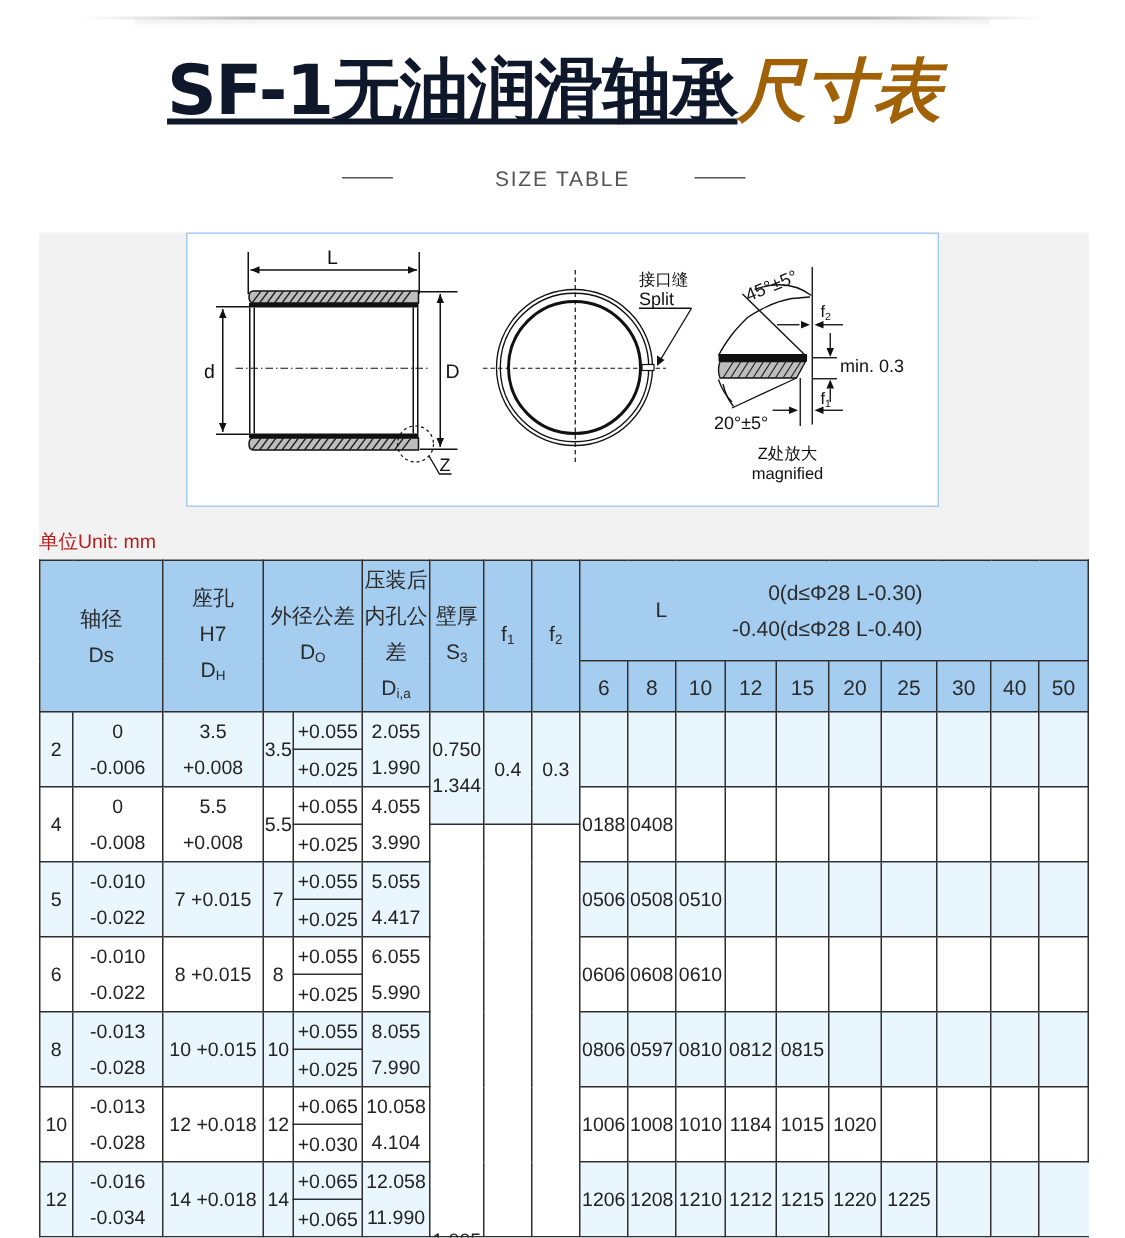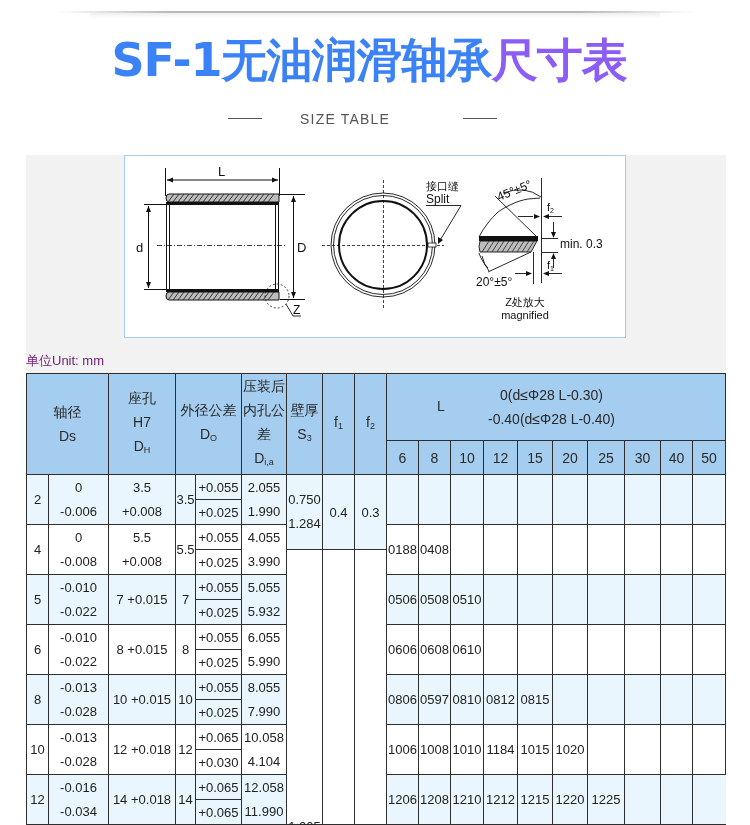--- a/index.html
+++ b/index.html
@@ -1,44 +1,44 @@
 <!DOCTYPE html>
 <html><head>
 <meta charset="utf-8">
 <style>
   html,body{margin:0;padding:0;}
   body{width:750px;height:825px;overflow:hidden;background:#ffffff;position:relative;font-family:"Liberation Sans",sans-serif;color:#222;}
   .topline{position:absolute;left:55px;top:11px;width:640px;height:2px;background:linear-gradient(to right,rgba(190,190,190,0),#b8b8b8 18%,#b8b8b8 82%,rgba(190,190,190,0));}
   .topshadow{position:absolute;left:90px;top:13px;width:570px;height:6px;background:linear-gradient(to bottom,rgba(0,0,0,0.06),rgba(0,0,0,0));}
   .title{position:absolute;top:31px;left:-6px;width:750px;text-align:center;font-family:"DejaVu Sans",sans-serif;font-size:46px;font-weight:bold;line-height:58px;letter-spacing:-1px;white-space:nowrap;}
-  .title .blue{color:#3b82f6;}
-  .title .gray{color:#8b5cf6;}
+  .title .blue{color:#0f172a;text-decoration:underline;}
+  .title .gray{color:#a16207;font-style:italic;}
   .subtitle-wrap{position:absolute;top:109px;left:0;width:750px;height:20px;}
-  .subtitle{position:absolute;left:300px;width:120px;text-align:left;top:0;font-size:14px;letter-spacing:1.2px;color:#555;line-height:20px;}
+  .subtitle{position:absolute;left:300px;width:120px;text-align:right;top:0;font-size:14px;letter-spacing:1.2px;color:#555;line-height:20px;}
   .sub-line{position:absolute;top:9px;height:1px;width:34px;background:#555;}
   .panel{position:absolute;left:26px;top:155px;width:700px;height:218px;background:#f2f2f2;}
   .diagram-box{position:absolute;left:124px;top:155px;width:502px;height:183px;background:#fff;border:1px solid #a8cbeb;box-sizing:border-box;}
   .diagram-svg{position:absolute;left:124px;top:155px;}
-  .unit{position:absolute;left:26px;top:353px;font-size:13px;line-height:16px;color:#701a75;}
+  .unit{position:absolute;left:26px;top:353px;font-size:13px;line-height:16px;color:#b91c1c;}
   table.size{position:absolute;left:26px;top:373px;border-collapse:collapse;table-layout:fixed;width:700px;font-size:13px;}
   table.size td, table.size th{border:1px solid #2e2e2e;padding:0;text-align:center;vertical-align:middle;white-space:nowrap;overflow:visible;color:#222;font-weight:normal;}
   table.size th{background:#a5cdef;font-size:14px;line-height:24px;color:#2a2a2a;}
   tr.h1{height:66px;}
   tr.h2{height:34px;}
   tr.sr{height:25px;}
   .ln{display:block;line-height:24px;}
   .alt td{background:#eaf6fe;}
   td.white{background:#fff !important;}
   td.altc{background:#eaf6fe !important;}
   td.code{text-align:left;}
   td.left{text-align:left;}
   sub{font-size:9px;vertical-align:-2px;}
   .lhead{position:relative;height:66px;text-align:left;}
   .lhead .lbl{position:absolute;left:50px;top:20px;font-size:14px;}
-  .lhead .tol{position:absolute;left:101px;top:9px;font-size:14px;line-height:24px;text-align:center;}
+  .lhead .tol{position:absolute;left:101px;top:9px;font-size:14px;line-height:24px;text-align:right;}
   .cut{position:relative;top:11px;display:inline-block;line-height:16px;}
   td.noright{border-right-style:none !important;}
   svg text{font-family:"Liberation Sans",sans-serif;fill:#111;}
 </style>
 </head>
 <body>
 
 <div class="topline"></div>
 <div class="topshadow"></div>
 <div class="title"><span class="blue">SF-1无油润滑轴承</span><span class="gray">尺寸表</span></div>
@@ -236,21 +236,21 @@
           <span class="ln">+0.008</span>
         </td>
       <td rowspan="2">3.5</td>
       <td>+0.055</td>
       <td rowspan="2">
           <span class="ln">2.055</span>
           <span class="ln">1.990</span>
         </td>
       <td rowspan="3" class="left altc">
           <span class="ln">0.750</span>
-          <span class="ln">1.284</span>
+          <span class="ln">1.344</span>
         </td>
       <td rowspan="3" class="altc">0.4</td>
       <td rowspan="3" class="altc">0.3</td>
       <td rowspan="2" class="code"></td>
       <td rowspan="2" class="code"></td>
       <td rowspan="2" class="code"></td>
       <td rowspan="2" class="code"></td>
       <td rowspan="2" class="code"></td>
       <td rowspan="2" class="code"></td>
       <td rowspan="2" class="code"></td>
@@ -302,21 +302,21 @@
           <span class="ln">-0.010</span>
           <span class="ln">-0.022</span>
         </td>
       <td rowspan="2">
           <span class="ln">7 +0.015</span>
         </td>
       <td rowspan="2">7</td>
       <td>+0.055</td>
       <td rowspan="2">
           <span class="ln">5.055</span>
-          <span class="ln">5.932</span>
+          <span class="ln">4.417</span>
         </td>
       <td rowspan="2" class="code">0506</td>
       <td rowspan="2" class="code">0508</td>
       <td rowspan="2" class="code">0510</td>
       <td rowspan="2" class="code"></td>
       <td rowspan="2" class="code"></td>
       <td rowspan="2" class="code"></td>
       <td rowspan="2" class="code"></td>
       <td rowspan="2" class="code"></td>
       <td rowspan="2" class="code"></td>

